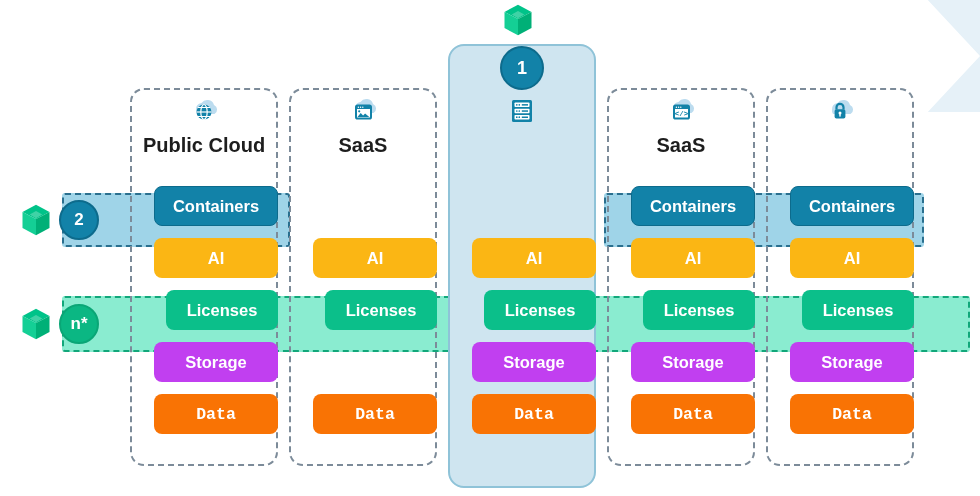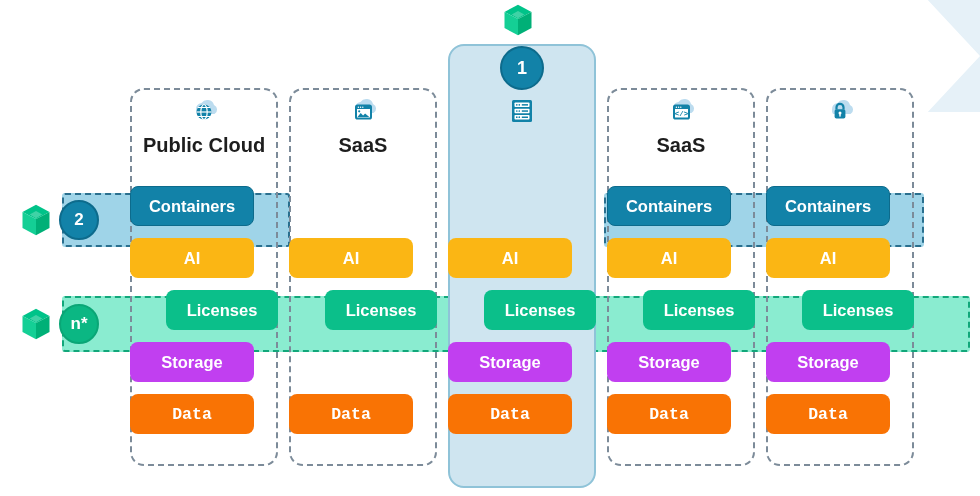--- a/index.html
+++ b/index.html
@@ -100,21 +100,21 @@
     font-size:20px;
     color:#1d1d1d;
     font-weight:600;
     white-space:nowrap;
   }
 
   
   .rows{position:relative;z-index:5;}
   .pill-slot{
     height:52px;
-    display:flex;align-items:center;justify-content:flex-start;
+    display:flex;align-items:center;justify-content:flex-end;
     box-sizing:border-box;
   }
   .pill{
     width:124px;height:40px;
     border-radius:8px;
     display:flex;align-items:center;justify-content:center;
     color:#ffffff;
     font-size:16.5px;
     font-weight:600;
     box-sizing:border-box;

